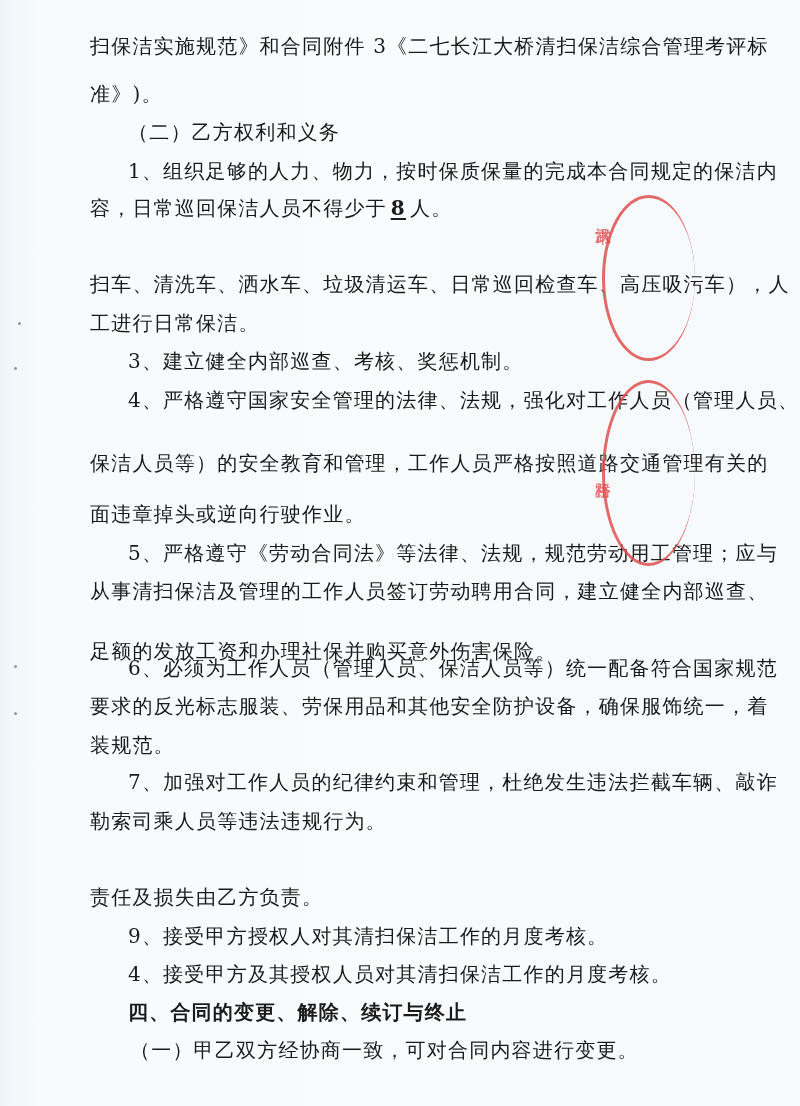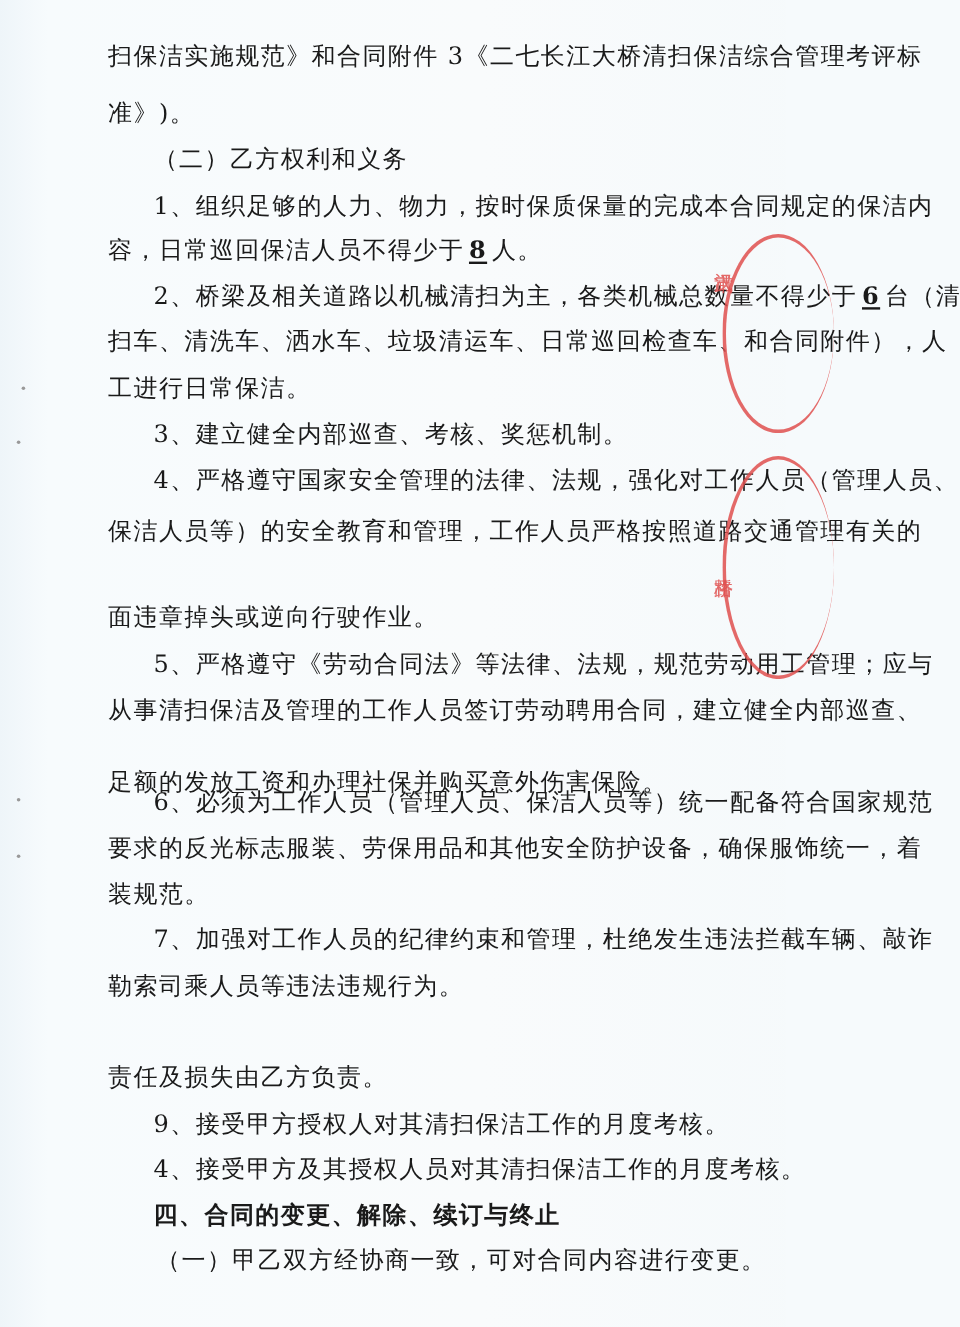--- a/index.html
+++ b/index.html
@@ -41,26 +41,25 @@
 </head>
 <body>
 
 <div class="page">
 
   <div class="line" style="top:32px">扫保洁实施规范》和合同附件 3《二七长江大桥清扫保洁综合管理考评标</div>
   <div class="line" style="top:80px">准》)。</div>
   <div class="line indent" style="top:118px">（二）乙方权利和义务</div>
   <div class="line indent" style="top:157px">1、组织足够的人力、物力，按时保质保量的完成本合同规定的保洁内</div>
   <div class="line" style="top:194px"><span>容，日常巡回保洁人员不得少于</span><span class="u">8</span><span>人。</span></div>
-  <div class="line indent" style="top:232px"><span>2、桥梁及相关道路以机械清扫为主，各类机械总数量不得少于</span><span class="u">6</span><span>台（清</span></div>
-  <div class="line" style="top:270px">扫车、清洗车、洒水车、垃圾清运车、日常巡回检查车、和合同附件），人</div>
+  <div class="line" style="top:270px">扫车、清洗车、洒水车、垃圾清运车、日常巡回检查车、高压吸污车），人</div>
   <div class="line" style="top:309px">工进行日常保洁。</div>
   <div class="line indent" style="top:347px">3、建立健全内部巡查、考核、奖惩机制。</div>
   <div class="line indent" style="top:386px">4、严格遵守国家安全管理的法律、法规，强化对工作人员（管理人员、</div>
-  <div class="line" style="top:428px">保洁人员等）的安全教育和管理，工作人员严格按照道路交通管理有关的</div>
+  <div class="line" style="top:449px">保洁人员等）的安全教育和管理，工作人员严格按照道路交通管理有关的</div>
   <div class="line" style="top:500px">面违章掉头或逆向行驶作业。</div>
   <div class="line indent" style="top:539px">5、严格遵守《劳动合同法》等法律、法规，规范劳动用工管理；应与</div>
   <div class="line" style="top:577px">从事清扫保洁及管理的工作人员签订劳动聘用合同，建立健全内部巡查、</div>
   <div class="line" style="top:637px">足额的发放工资和办理社保并购买意外伤害保险。</div>
   <div class="line indent" style="top:654px">6、必须为工作人员（管理人员、保洁人员等）统一配备符合国家规范</div>
   <div class="line" style="top:692px">要求的反光标志服装、劳保用品和其他安全防护设备，确保服饰统一，着</div>
   <div class="line" style="top:731px">装规范。</div>
   <div class="line indent" style="top:768px">7、加强对工作人员的纪律约束和管理，杜绝发生违法拦截车辆、敲诈</div>
   <div class="line" style="top:807px">勒索司乘人员等违法违规行为。</div>
   <div class="line" style="top:883px">责任及损失由乙方负责。</div>

